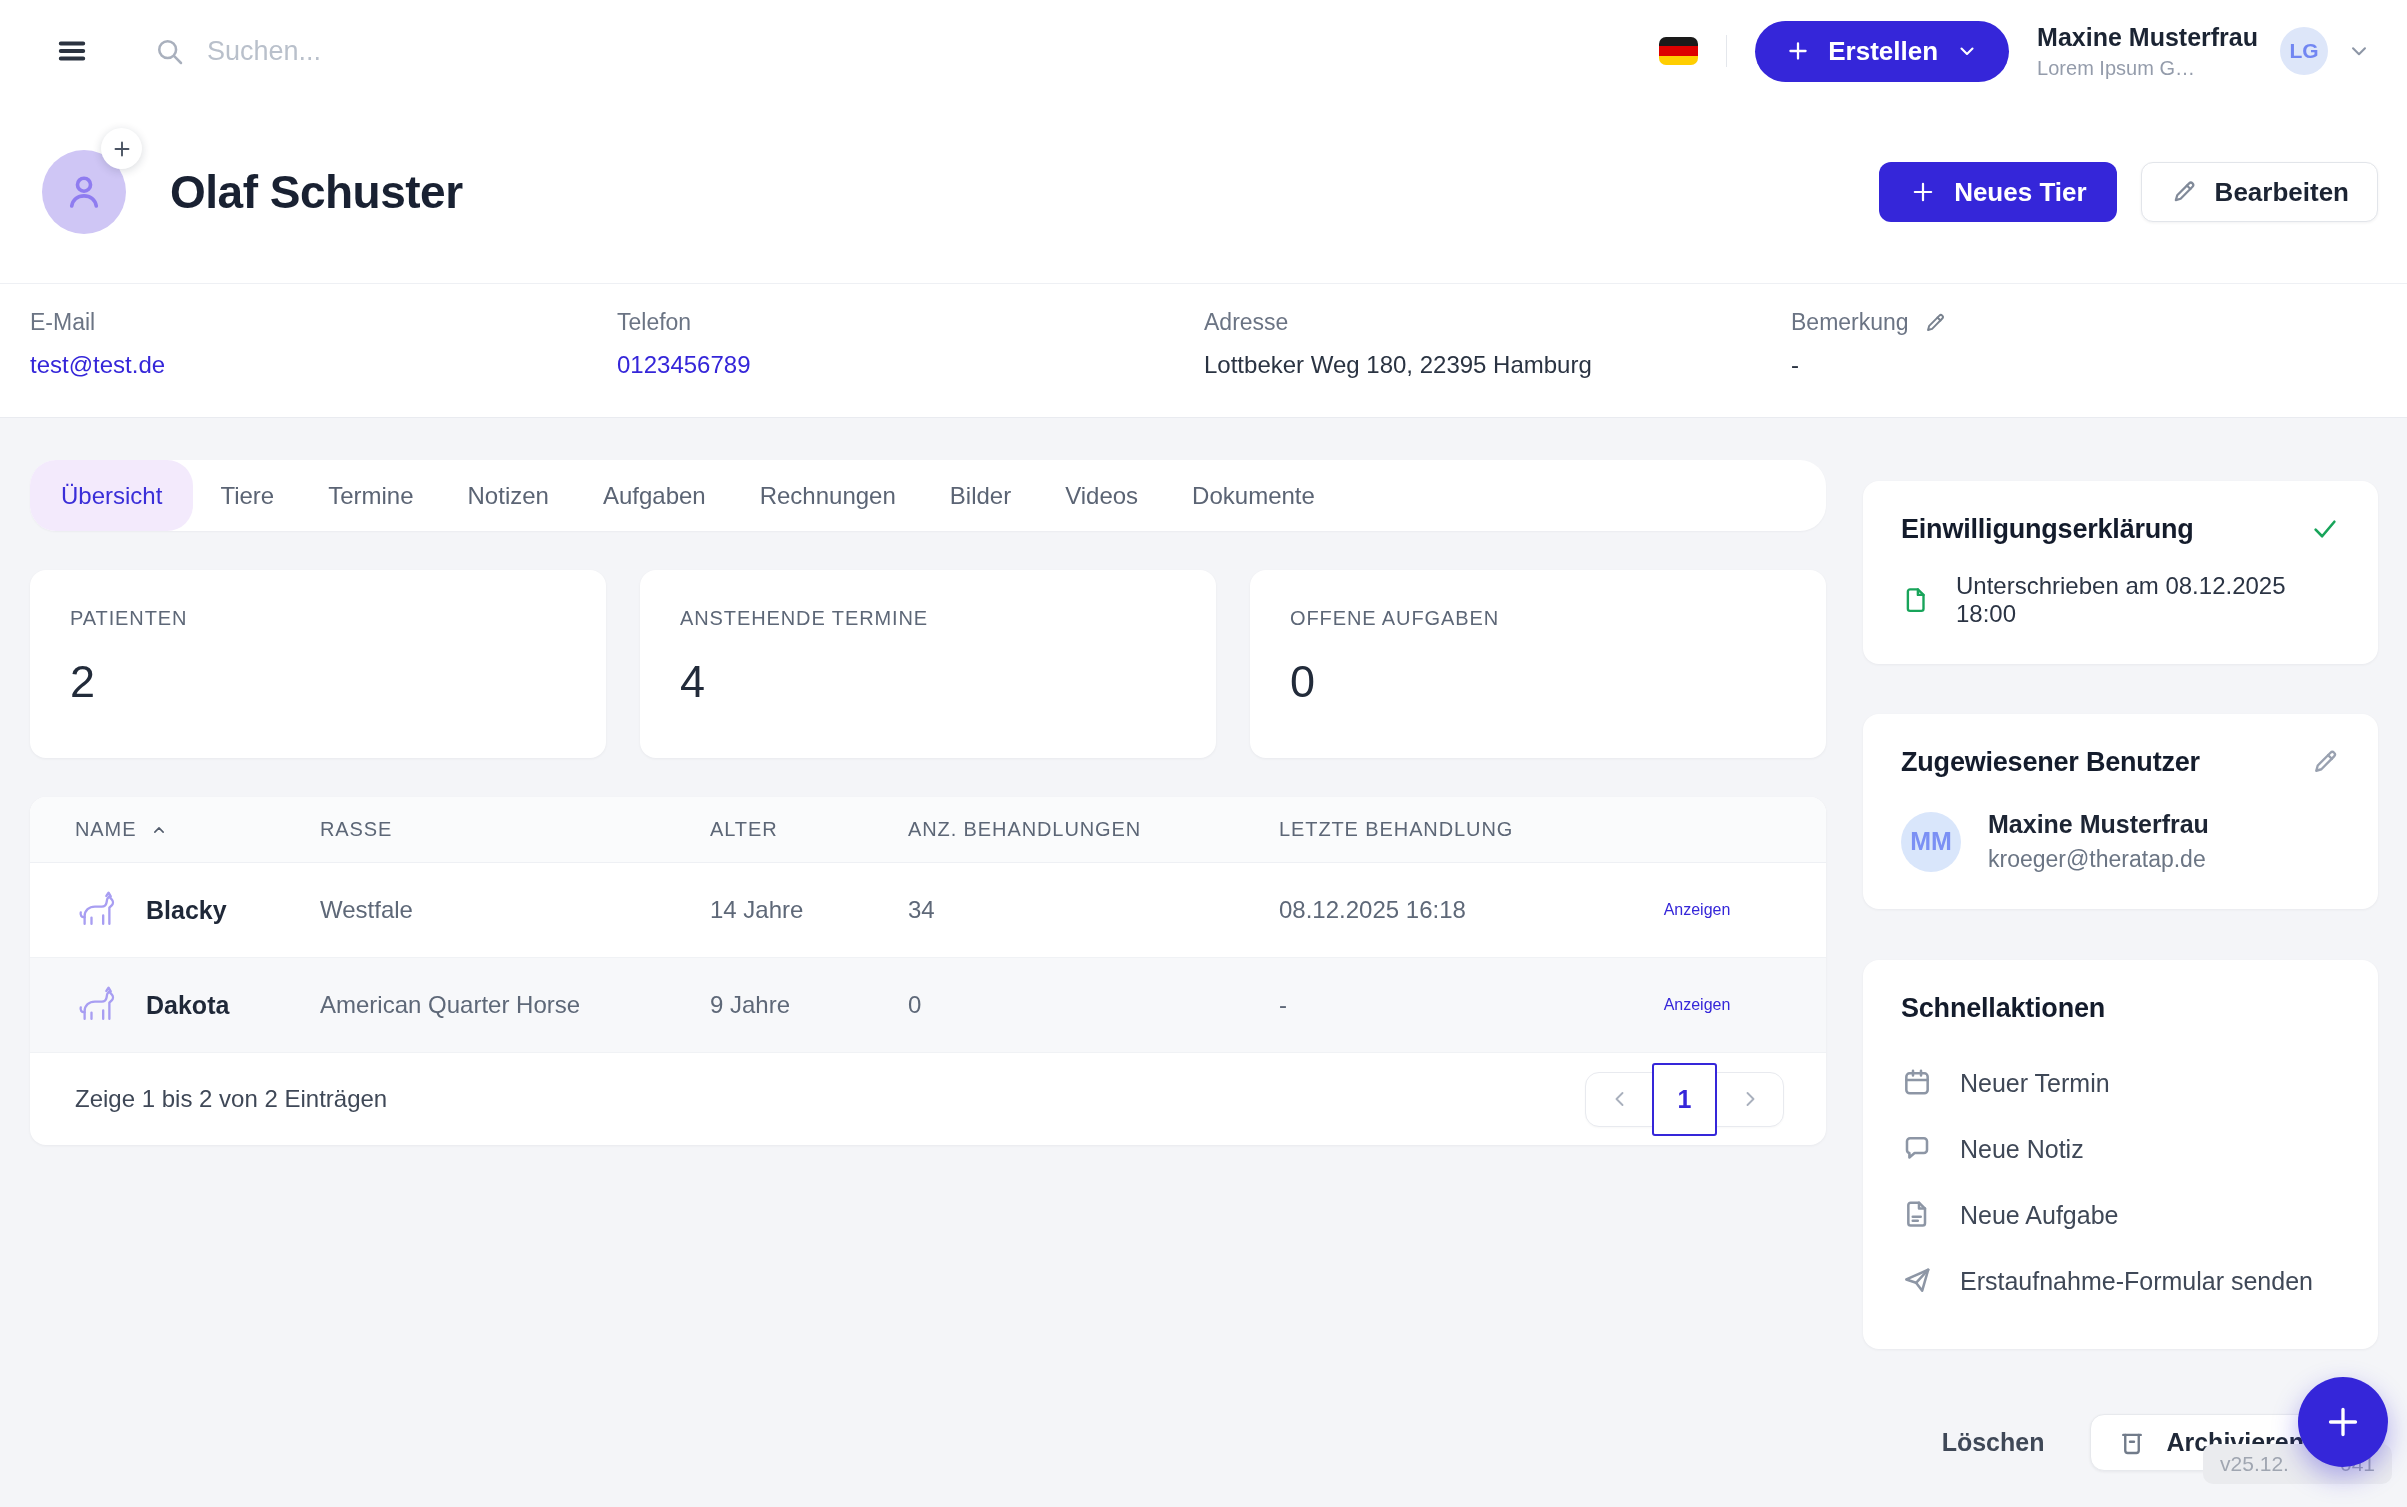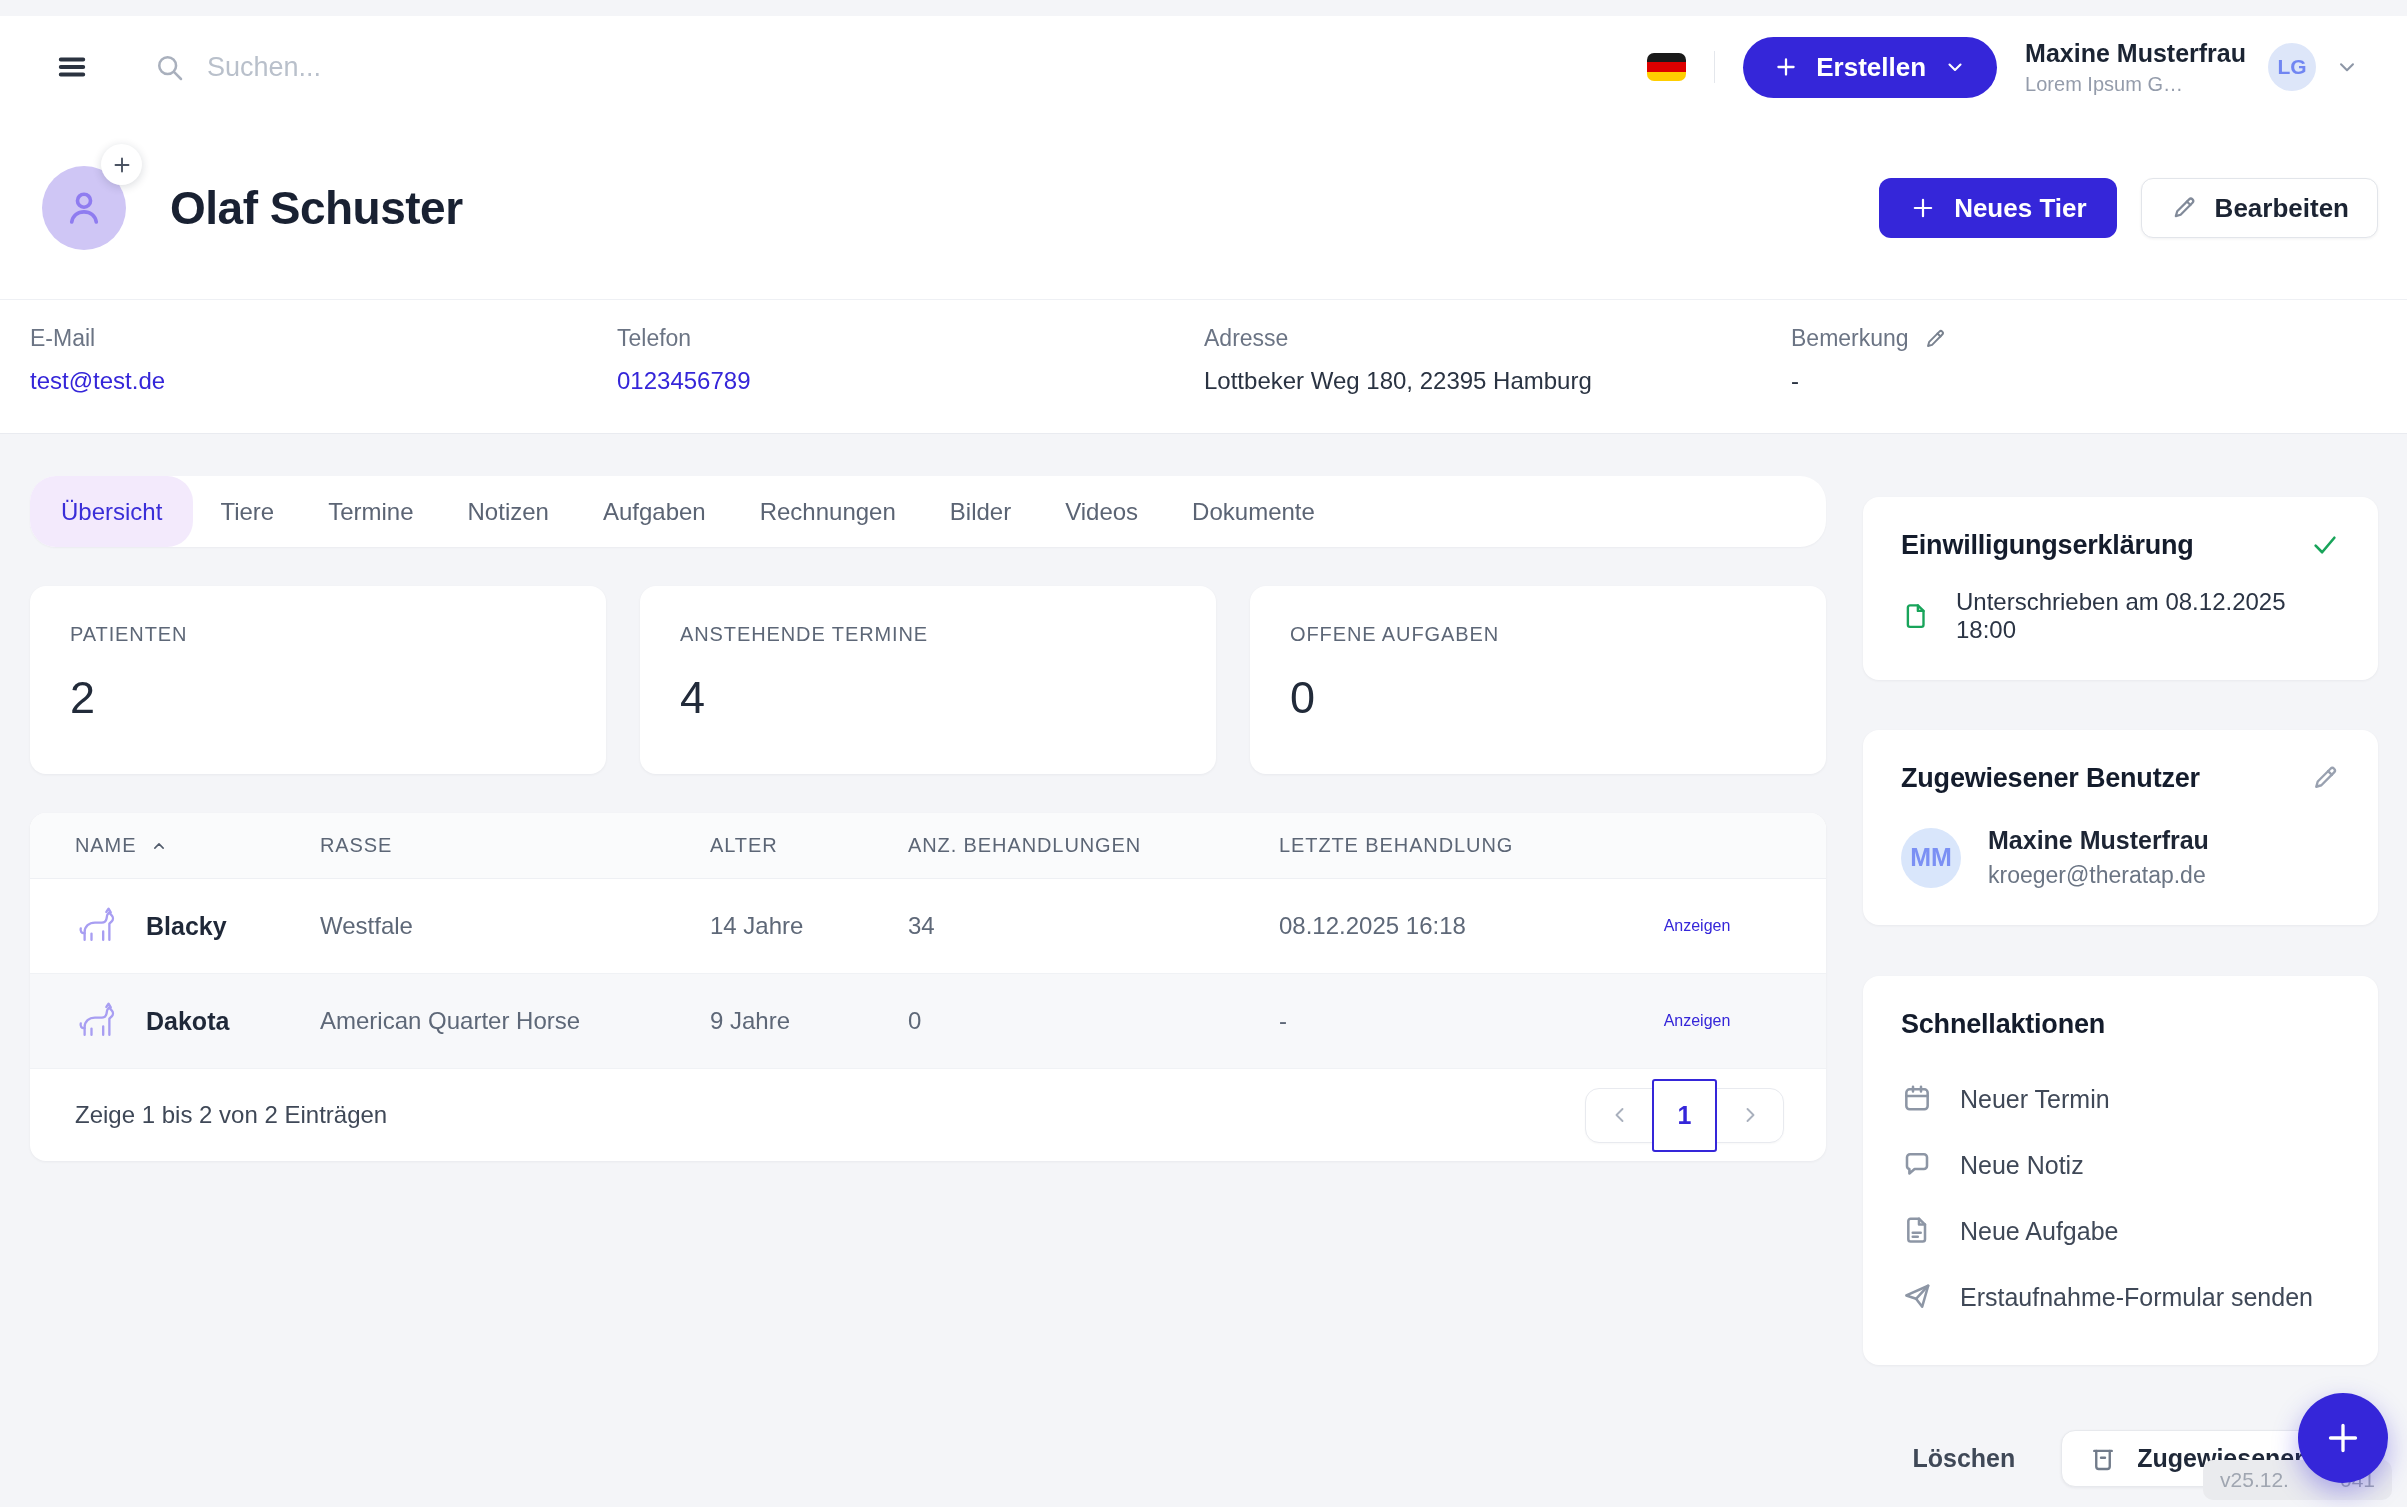--- a/index.html
+++ b/index.html
@@ -14,21 +14,21 @@
   }
   html,body{ background:#f4f5f8; }
   body{ font-family:"Liberation Sans", sans-serif; color:var(--ink); }
   .page{ width:2408px; height:1508px; background:#f4f5f8; display:flex; flex-direction:column; overflow:hidden; position:relative; }
 
   svg{ display:block; }
   .ico{ display:inline-flex; flex:0 0 auto; }
   .ico svg{ fill:none; stroke:currentColor; stroke-width:1.9; stroke-linecap:round; stroke-linejoin:round; }
 
   
-  .topbar{ height:102px; background:#fff; display:flex; align-items:center; padding:0 48px 0 54px; flex:0 0 auto;margin-top:16px; }
+  .topbar{ height:102px; background:#fff; display:flex; align-items:center; padding:0 36px 0 54px; flex:0 0 auto; }
   .hamburger{ color:#2b3340; cursor:pointer; }
   .hamburger svg{ stroke-width:2.6; }
   .searchbar{ display:flex; align-items:center; gap:22px; margin-left:63px; flex:1; color:#a9b0bd; }
   .searchbar input{ border:none; outline:none; background:transparent; font-family:inherit; font-size:27px; color:#3c4452; width:554px; }
   .searchbar input::placeholder{ color:#b9c0cb; }
   .flag{ width:39px; height:28px; border-radius:7px; overflow:hidden; display:flex; flex-direction:column; box-shadow:0 0 0 1px rgba(0,0,0,.04) inset; }
   .flag div{ flex:1; }
   .flag .f1{ background:#1a1a1a; } .flag .f2{ background:#dd0000; } .flag .f3{ background:#ffce00; }
   .top-divider{ width:1px; height:32px; background:#e4e7ec; margin:0 28px; }
   .btn-create{ height:61px; border-radius:989px; background:var(--primary); color:#fff; border:none; display:flex; align-items:center; gap:17px; padding:0 30px; font-family:inherit; font-size:26px; font-weight:700; cursor:pointer; }
@@ -429,21 +429,21 @@
       <div class="side-footer">
         <span class="delete-label">Löschen</span>
         <button class="archive-btn">
           <span class="ico">
             <svg width="30" height="30" viewBox="0 0 24 24">
                 <path d="M5 5.5h14"></path>
                 <path d="M6.6 5.5V18a2 2 0 0 0 2 2h6.8a2 2 0 0 0 2-2V5.5"></path>
                 <path d="M10.4 11h3.2"></path>
               </svg>
           </span>
-          <span>Zugewiesener</span>
+          <span>Archivieren</span>
         </button>
         <div class="version-pill">
           <span>v25.12.</span>
           <span>041</span>
         </div>
         <button class="fab">
           <span class="ico">
             <svg width="40" height="40" viewBox="0 0 24 24">
                 <path d="M12 4.5v15M4.5 12h15"></path>
               </svg>

